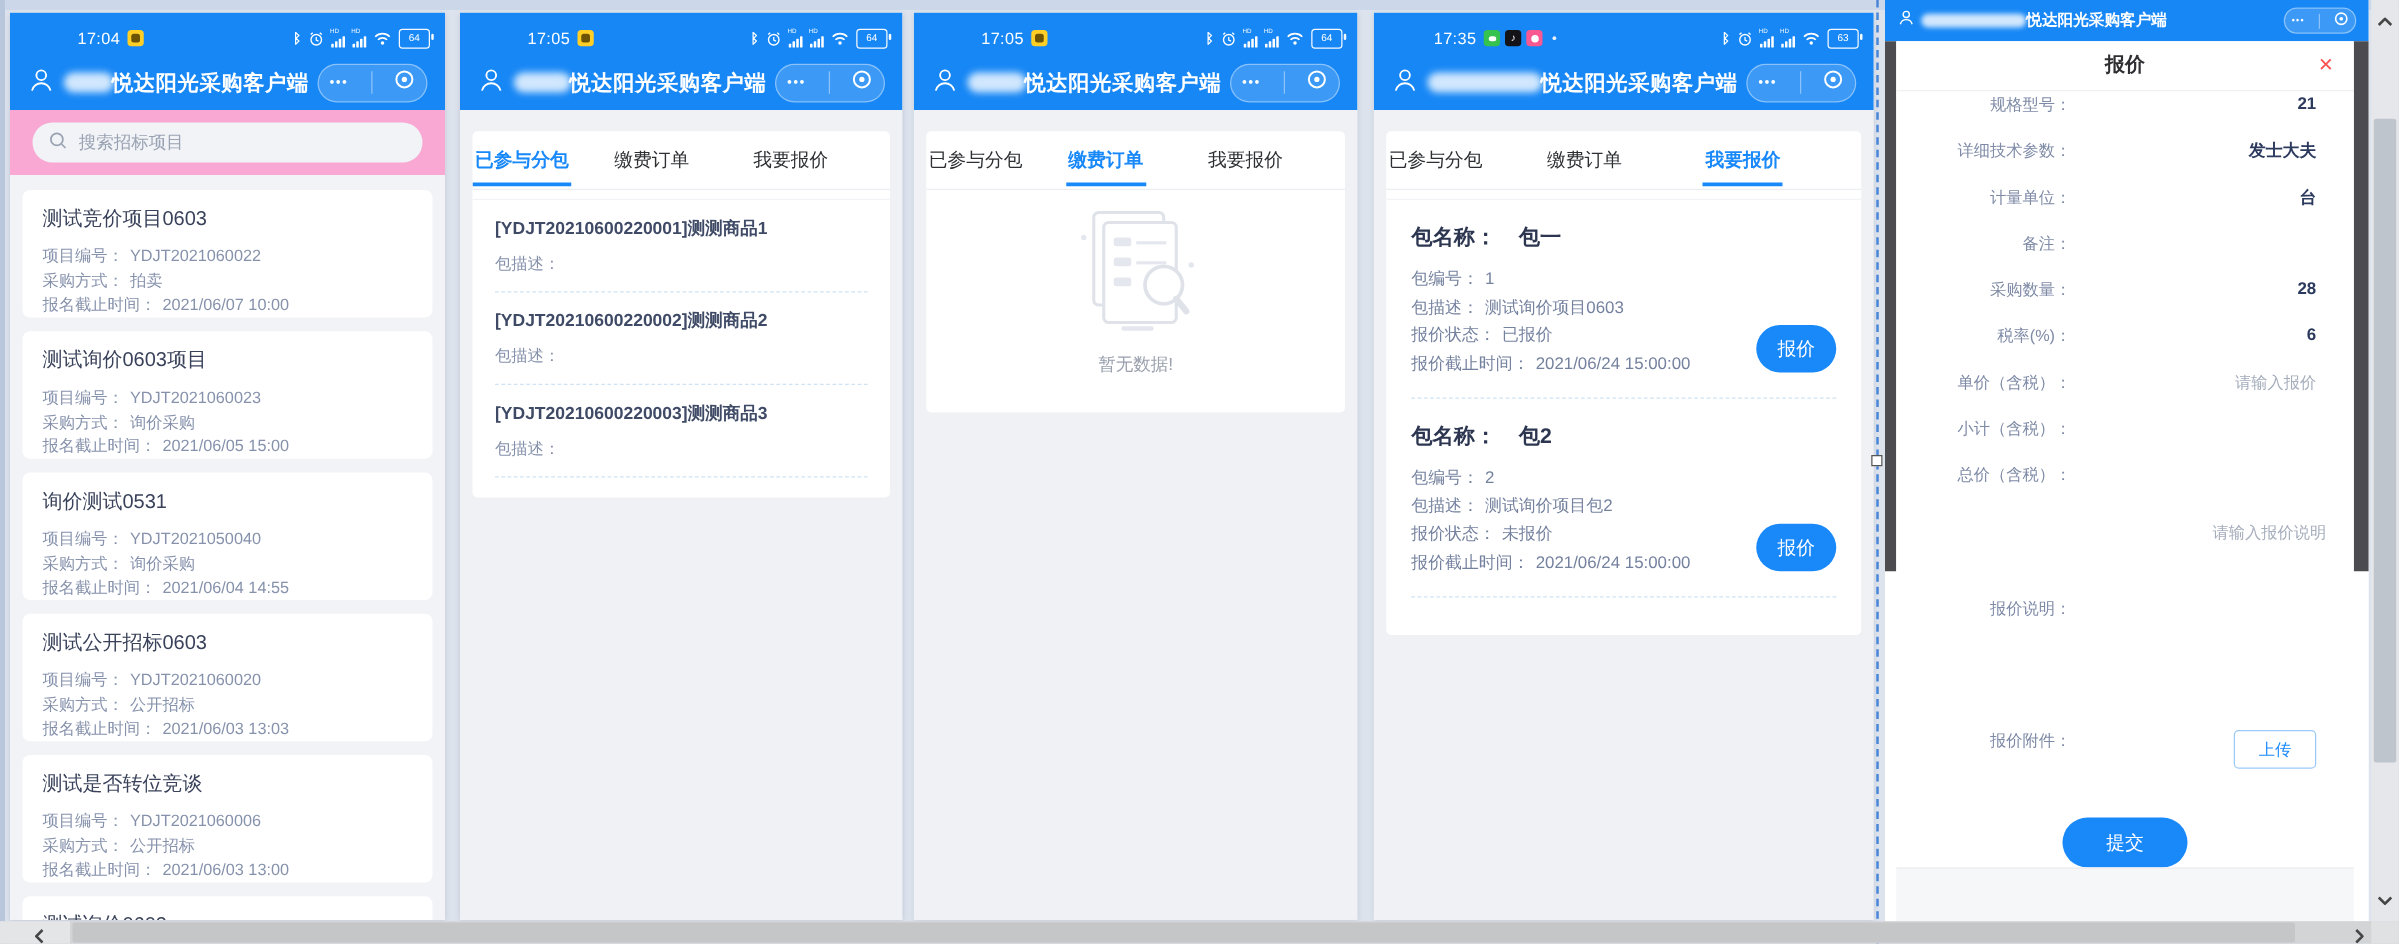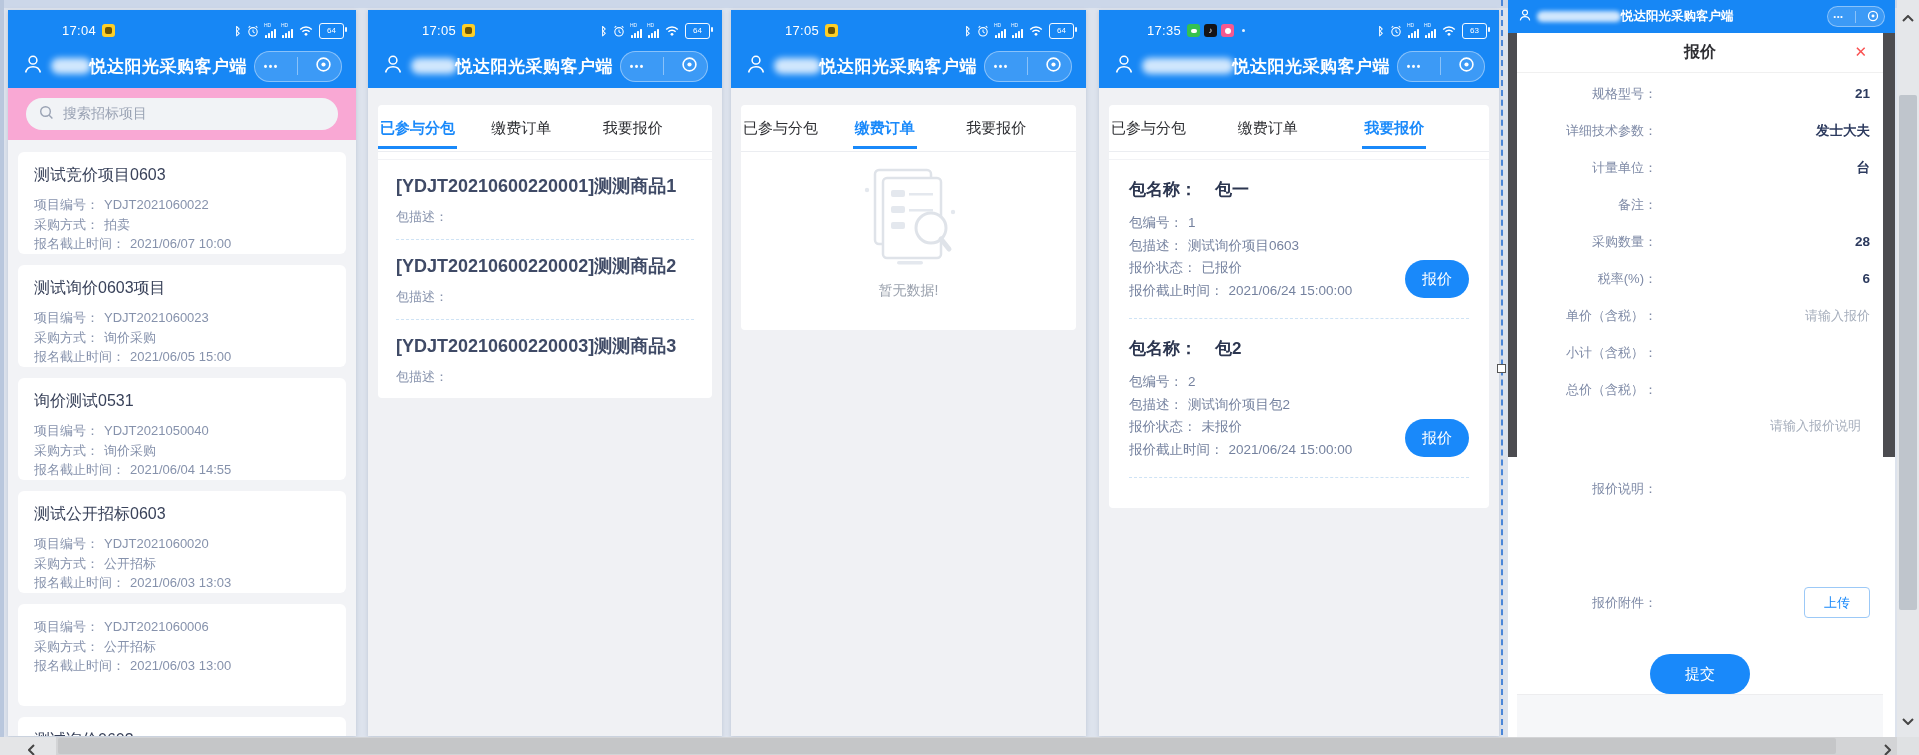--- a/index.html
+++ b/index.html
@@ -69,21 +69,21 @@
   .tab.active span{border-color:var(--accent)}
   .subline{height:8px;border-bottom:1px solid #f2f3f6}
 
   .card{position:absolute;left:10px;right:10px;top:95px;background:#fff;border-radius:4px;overflow:hidden}
   #s2 .card{height:293px}
   #s3 .card{height:225px}
   #s4 .card{height:403px}
 
   
   .pkitem{margin:0 18px;padding:14px 0 0;border-bottom:1px dashed #cfe3f5;cursor:pointer}
-  .pkitem .t{font-size:18px;color:#3f4a66;font-weight:600}
+  .pkitem .t{font-size:14px;color:#3f4a66;font-weight:600}
   .pkitem .d{font-size:13px;color:var(--muted);margin:10px 0 13px}
 
   
   .empty{text-align:center;padding-top:14px}
   .emptytext{margin-top:12px;font-size:14px;color:#9aa1ad}
 
   
   .quotepkg{position:relative;margin:0 20px;padding:18px 0 16px;border-bottom:1px dashed #cfe3f5;cursor:pointer}
   .qname{font-size:17px;font-weight:700;color:#2c3650;margin-bottom:11px;display:flex;gap:18px}
   .qmeta{font-size:13.5px;color:var(--qmeta);line-height:22.5px;display:flex;gap:5px}
@@ -100,21 +100,21 @@
   .cap5 .cap-more{font-size:7px;letter-spacing:1px}
   .cap5 .cap-div{height:12px}
   .dim{position:absolute;top:33px;background:#4c4c50;z-index:1}
   .dimL{left:0;width:9px;height:424px}
   .dimR{right:0;width:12px;height:424px}
   .modal{position:absolute;left:9px;right:12px;top:33px;bottom:0;background:#fff;z-index:2}
   .mtitle{height:40px;border-bottom:1px solid #f0f0f0;display:flex;align-items:center;justify-content:center;
           font-size:16px;color:#2f2f33;position:relative;font-weight:600}
   .mclose{position:absolute;right:16px;top:10px;color:var(--red);font-size:15px;font-weight:700;cursor:pointer}
   .fbody{padding-top:2px}
-  .frow{height:37px;display:flex;align-items:center;padding-right:13px}
+  .frow{height:37px;display:flex;align-items:flex-start;padding-right:30px}
   .flabel{width:140px;text-align:right;font-size:13px;color:#7e8aa6}
   .fvalue{margin-left:auto;font-size:13.5px;color:#2c3a5e;font-weight:600}
   .fvalue.ph{color:#a6aebc;font-weight:400;font-size:13px}
   .fdescph{text-align:right;padding:9px 22px 0;font-size:13px;color:#a6aebc;height:32px}
   .frow.desc{margin-top:38px;height:22px}
   .spacer85{height:84px}
   .upbtn{margin-left:auto;width:66px;height:31px;border:1px solid #9cc9f7;border-radius:4px;background:#fff;
          color:var(--accent);font-size:13px;cursor:pointer;font-family:inherit}
   .submitwrap{margin-top:33px;text-align:center}
   .submit{width:100px;height:40px;border-radius:20px;background:var(--accent);color:#fff;font-size:15px;border:none;
@@ -264,20 +264,21 @@
       <div class="pmeta">
           <span>采购方式：</span>
           <span>公开招标</span>
         </div>
       <div class="pmeta">
           <span>报名截止时间：</span>
           <span>2021/06/03 13:03</span>
         </div>
     </div>
     <div class="pcard">
+      <h3>测试是否转位竞谈</h3>
       <div class="pmeta">
           <span>项目编号：</span>
           <span>YDJT2021060006</span>
         </div>
       <div class="pmeta">
           <span>采购方式：</span>
           <span>公开招标</span>
         </div>
       <div class="pmeta">
           <span>报名截止时间：</span>

